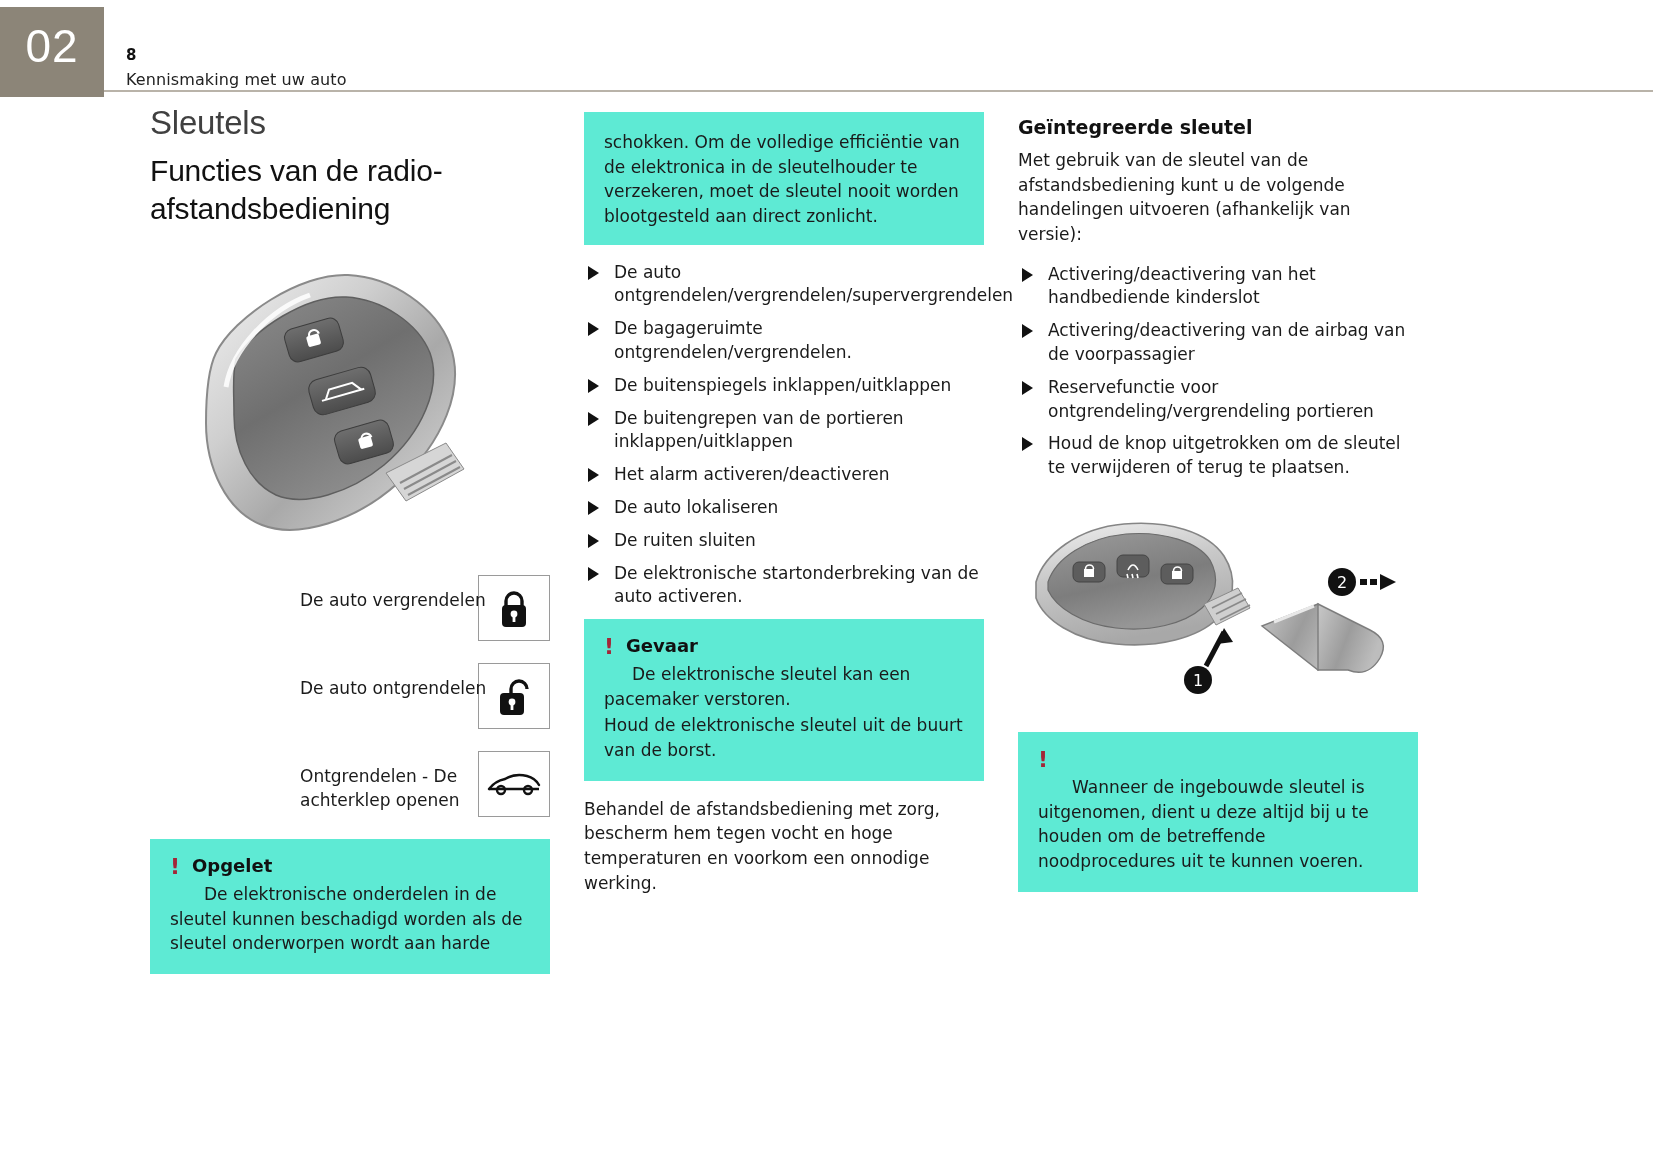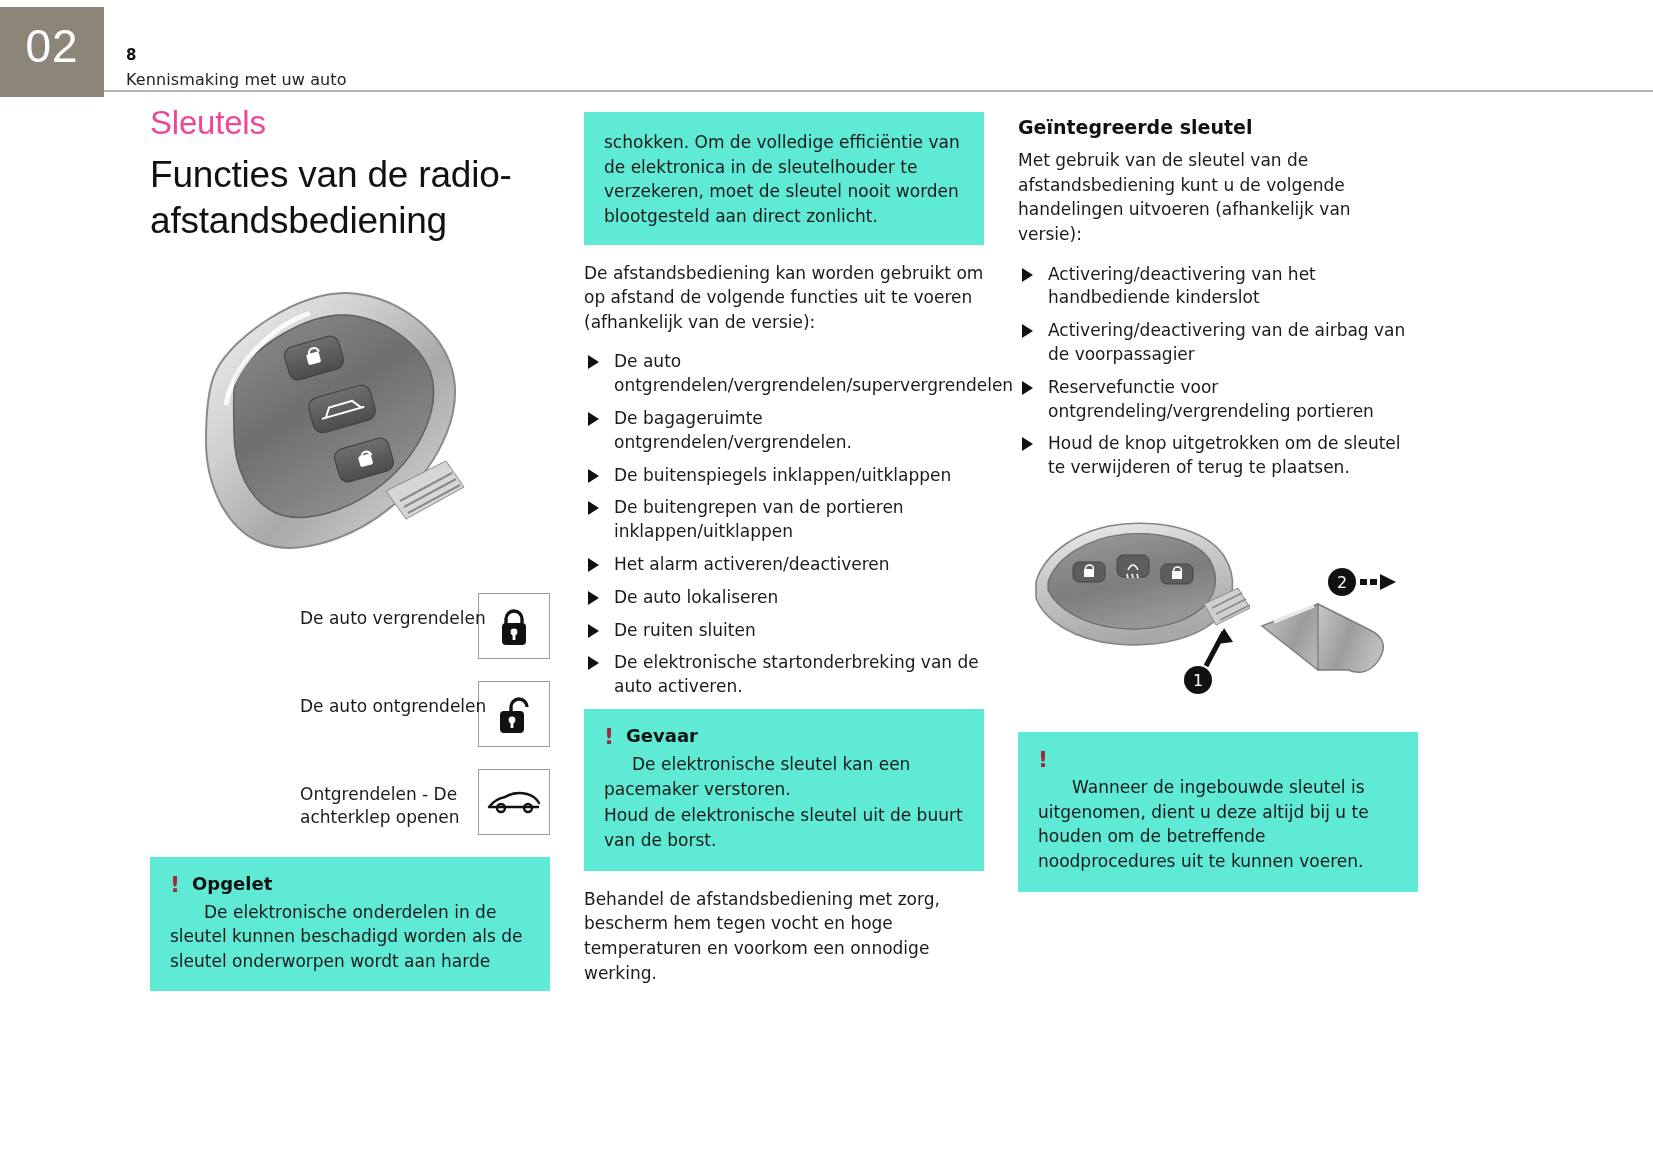--- a/index.html
+++ b/index.html
@@ -62,25 +62,25 @@
   }
   .col-1 { left: 150px; width: 400px; }
   .col-2 { left: 584px; width: 400px; }
   .col-3 { left: 1018px; width: 400px; }
 
   h1.title {
     font-size: 33px;
     font-weight: 500;
     margin: 0 0 10px 0;
     letter-spacing: -0.2px;
-    color: #ec4899;
+    color: #404040;
     font-family: "Liberation Sans", sans-serif;
   }
   h2.subtitle {
-    font-size: 37px;
+    font-size: 30px;
     font-weight: 400;
     margin: 0 0 4px 0;
     line-height: 1.25;
     color: #111;
     letter-spacing: -0.2px;
     font-family: "Liberation Sans", sans-serif;
   }
   h2.section {
     font-size: 29px;
     font-weight: 400;
@@ -305,21 +305,20 @@
   </div>
 
 </div>
 
 <div class="col col-2">
 
   <div class="notice plain">
     <p>schokken. Om de volledige efficiëntie van de elektronica in de sleutelhouder te verzekeren, moet de sleutel nooit worden blootgesteld aan direct zonlicht.</p>
   </div>
 
-  <p class="body">De afstandsbediening kan worden gebruikt om op afstand de volgende functies uit te voeren (afhankelijk van de versie):</p>
 
   <ul class="bullets">
     <li><span class="arrow"></span><span>De auto ontgrendelen/vergrendelen/supervergrendelen</span></li>
     <li><span class="arrow"></span><span>De bagageruimte ontgrendelen/vergrendelen.</span></li>
     <li><span class="arrow"></span><span>De buitenspiegels inklappen/uitklappen</span></li>
     <li><span class="arrow"></span><span>De buitengrepen van de portieren inklappen/uitklappen</span></li>
     <li><span class="arrow"></span><span>Het alarm activeren/deactiveren</span></li>
     <li><span class="arrow"></span><span>De auto lokaliseren</span></li>
     <li><span class="arrow"></span><span>De ruiten sluiten</span></li>
     <li><span class="arrow"></span><span>De elektronische startonderbreking van de auto activeren.</span></li>

